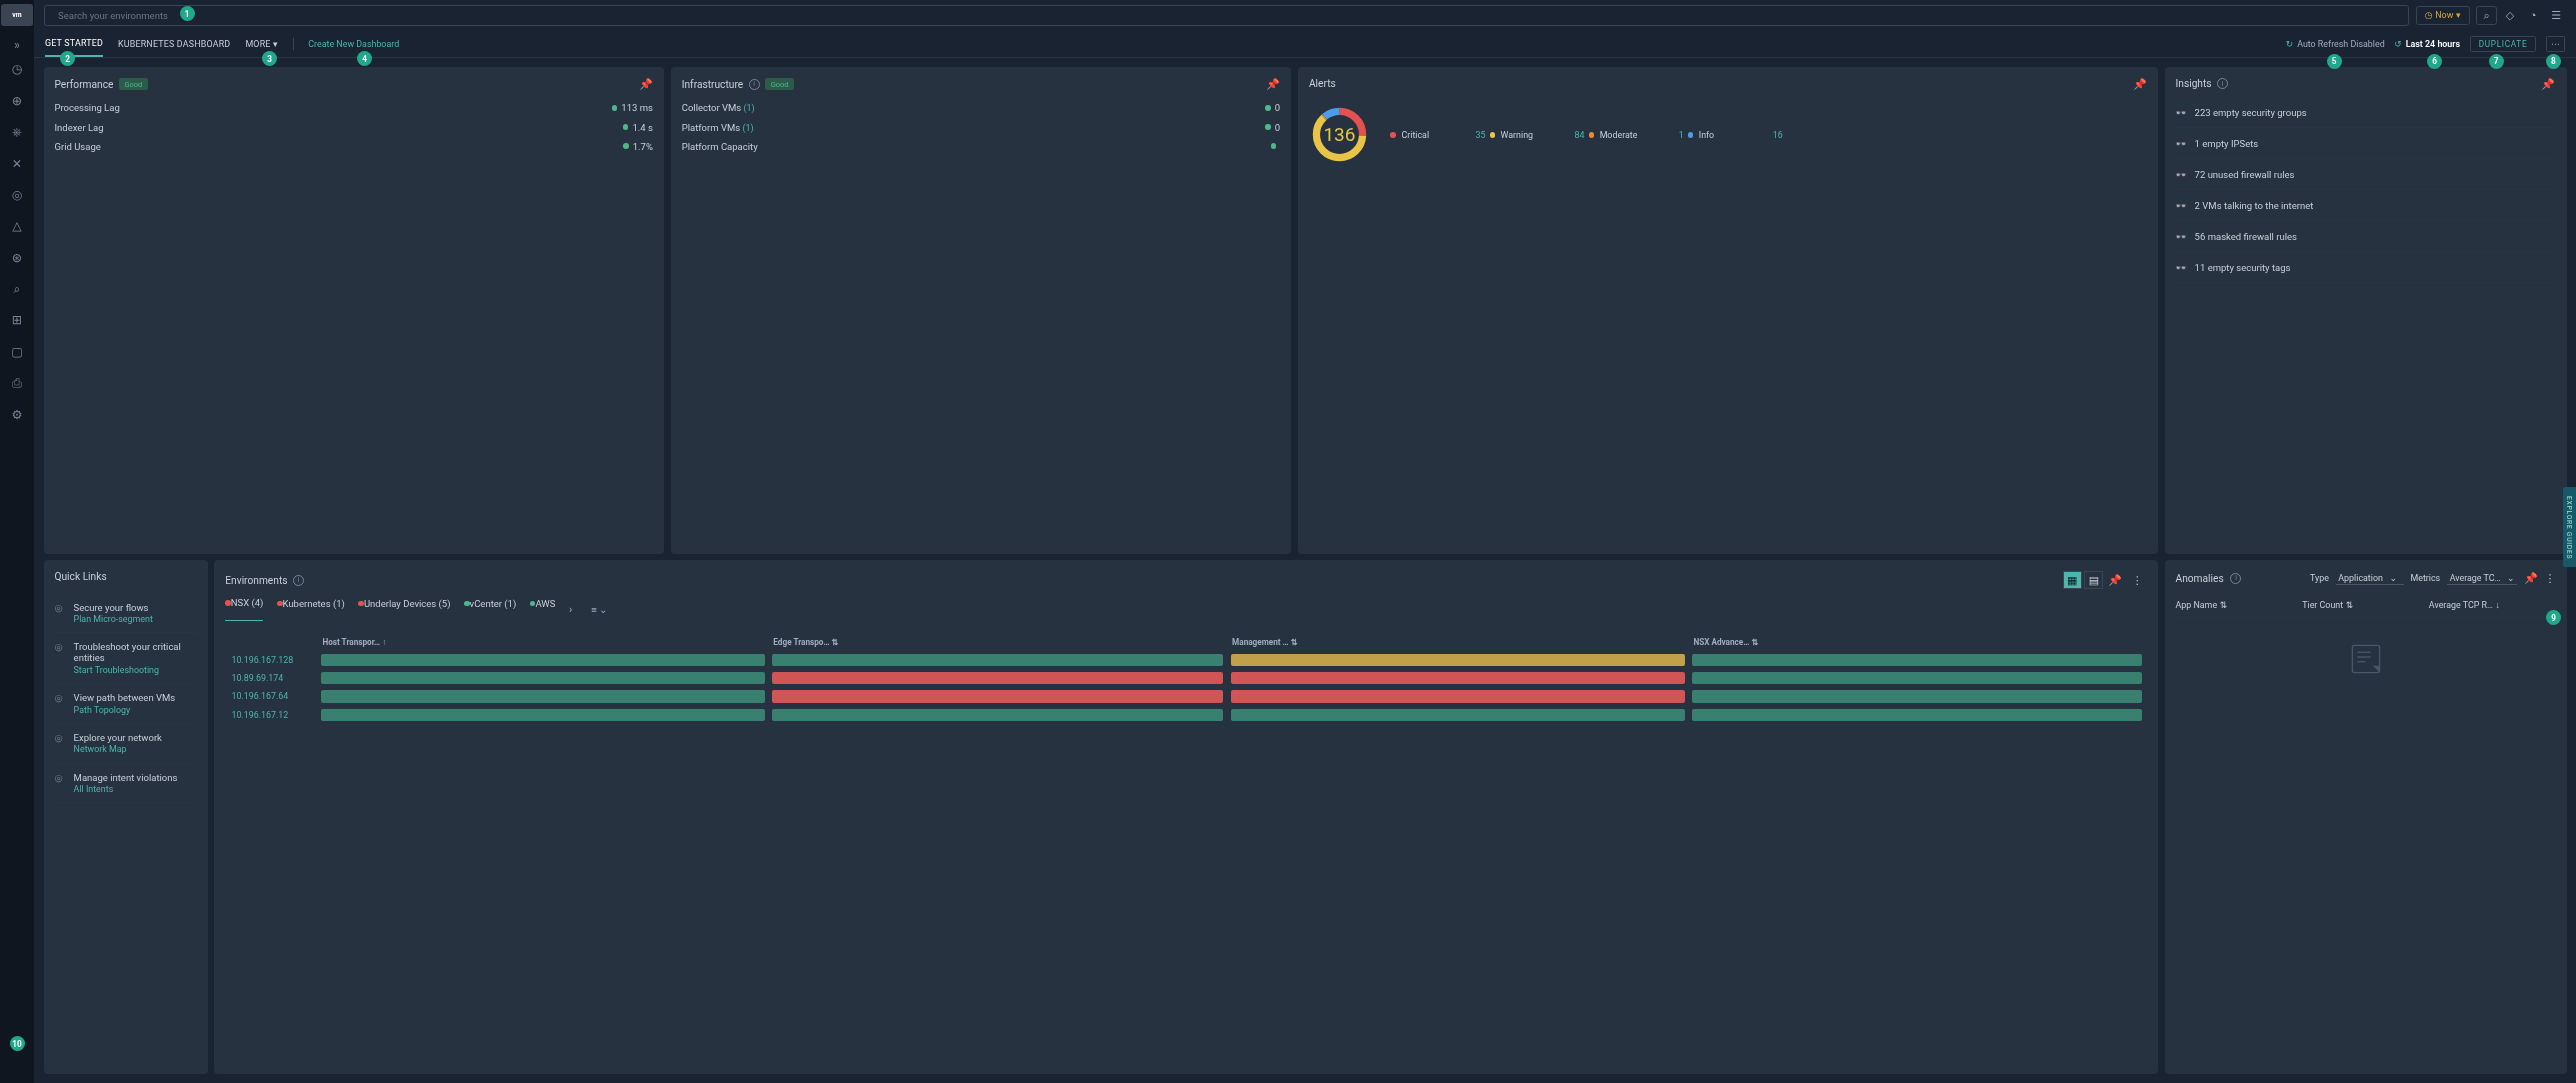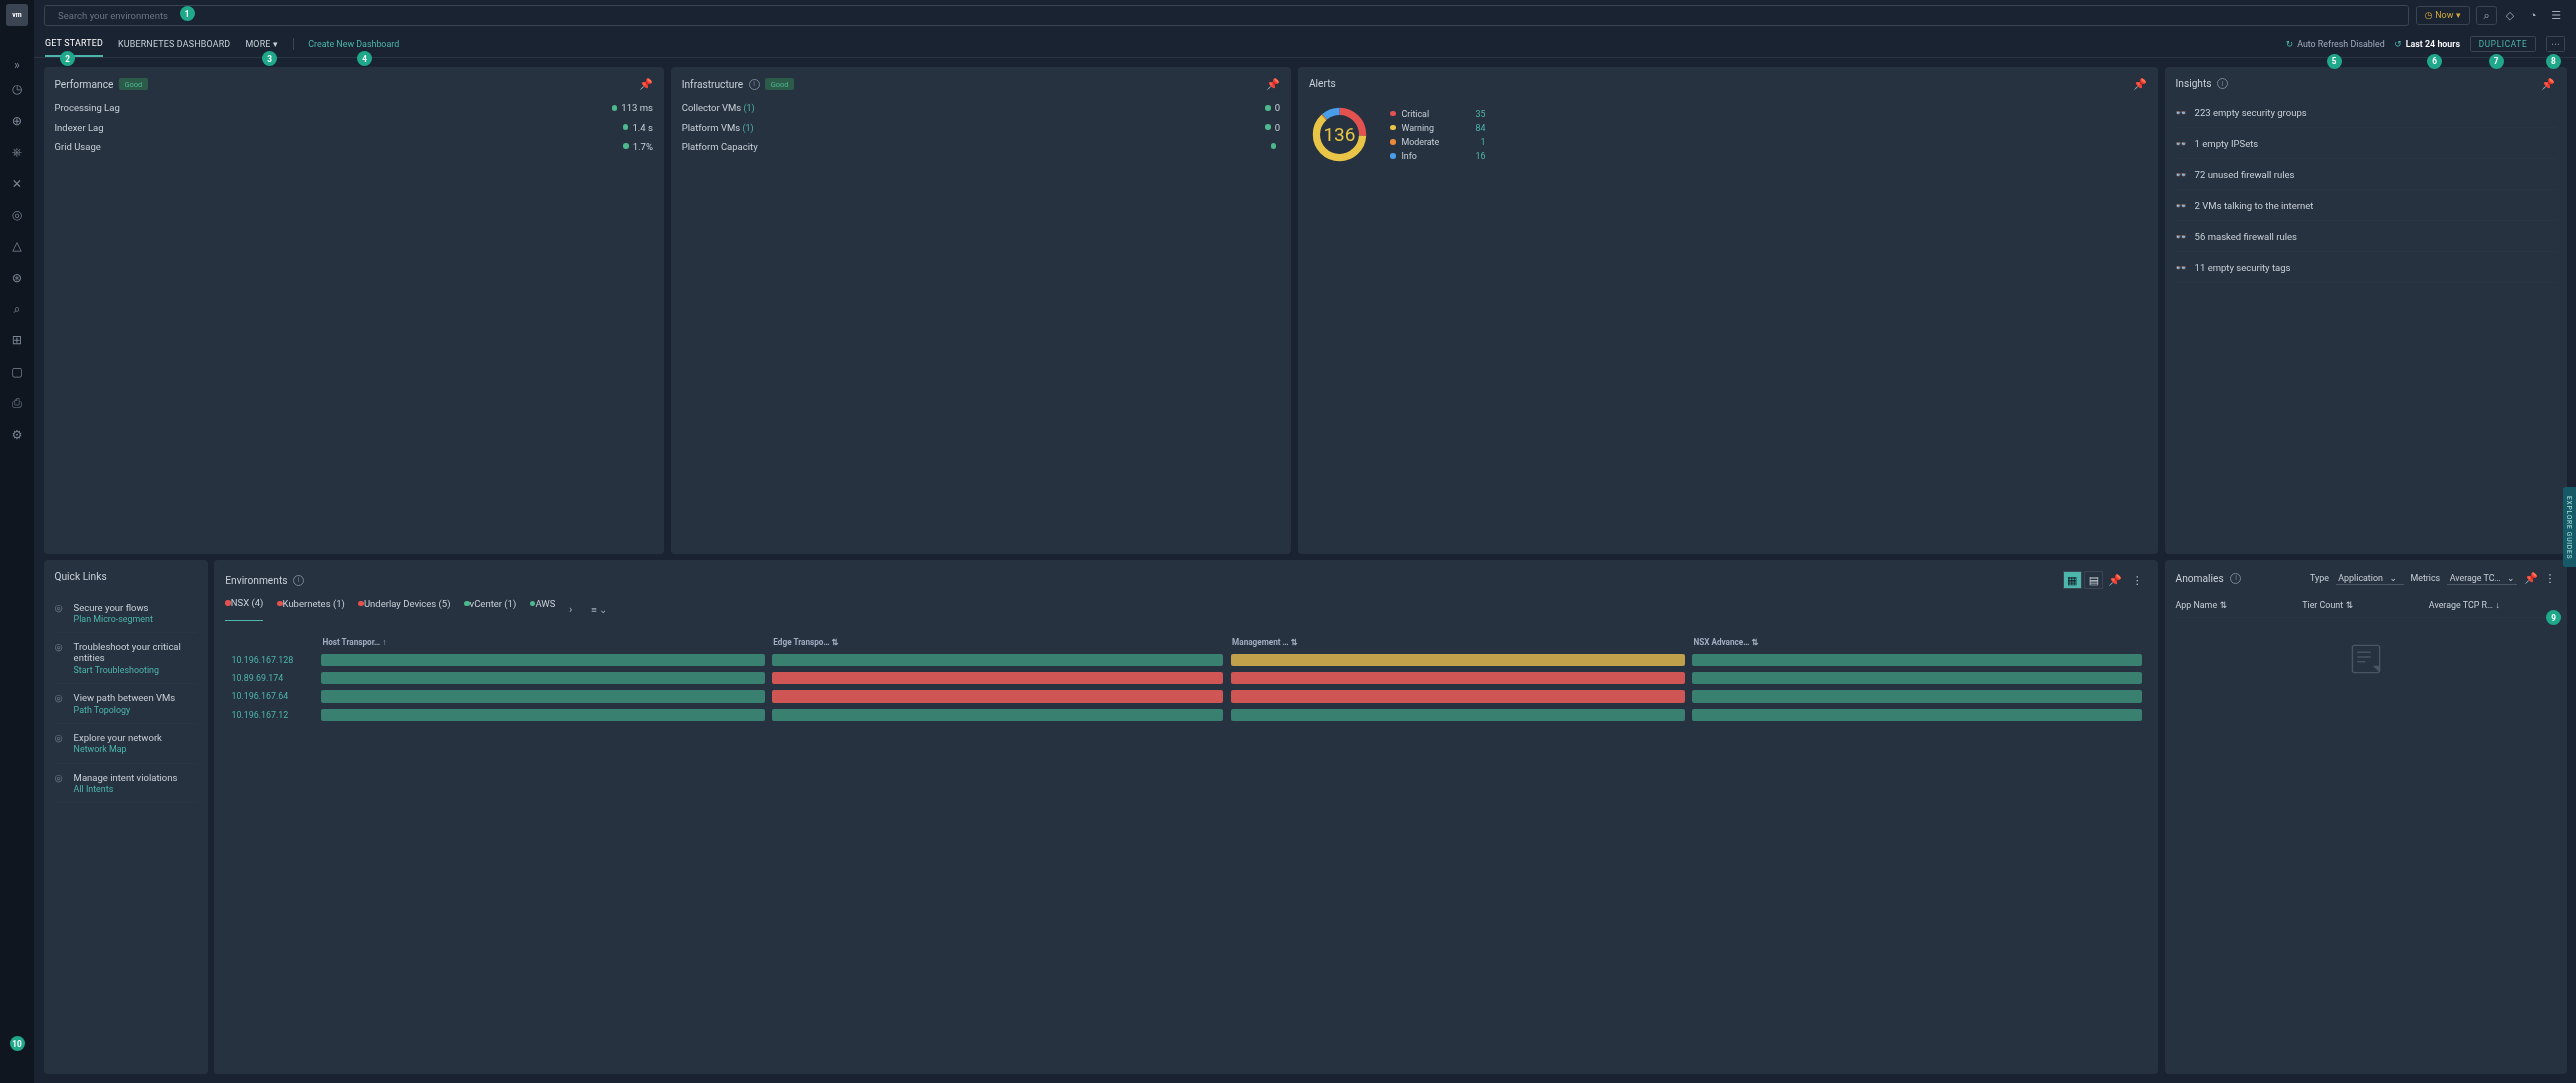--- a/index.html
+++ b/index.html
@@ -1,19 +1,19 @@
 <!DOCTYPE html>
 <html style="font-size:11px"><head>
 <meta charset="utf-8">
 <style>
 * { margin: 0; padding: 0; box-sizing: border-box; font-family: -apple-system, BlinkMacSystemFont, "Segoe UI", Roboto, sans-serif; }
 body { background: #1a2332; color: #c8d0d8; overflow: hidden; }
 .app { display: flex; height: 100vh; }
 .sidebar-left { width: 34px; background: #0f1620; display: flex; flex-direction: column; align-items: center; padding-top: 4.1px; }
-.logo { width: 22px; height: 22px; background: #3a4452; border-radius: 2.7px; display:flex; align-items:center; justify-content:center; font-size:6.8px; font-weight:bold; color:#fff; margin-bottom: 21px;}
+.logo { width: 32px; height: 22px; background: #3a4452; border-radius: 2.7px; display:flex; align-items:center; justify-content:center; font-size:6.8px; font-weight:bold; color:#fff; margin-bottom: 1px;}
 .sidebar-icons { display:flex; flex-direction:column; gap:15px; margin-top: 8.2px; }
 .sidebar-icon { width:16.4px; height:16.4px; display:flex; align-items:center; justify-content:center; color:#7a8696; cursor:pointer; font-size:12.3px; }
 .main { flex:1; display:flex; flex-direction:column; }
 .topbar { display:flex; align-items:center; padding: 4.8px 9.5px; gap:6.8px; }
 .search-wrap { flex:1; }
 .search { width:100%; background:transparent; border:0.7px solid #3a4452; border-radius:2.7px; padding:4.1px 13.6px; color:#a0acc0; font-size:9.5px; }
 .search::placeholder { color:#6a7482; }
 .now-btn { border:0.7px solid #3a4452; padding:3.4px 8.2px; border-radius:2.7px; font-size:8.9px; color:#d4a93a; display:flex; align-items:center; gap:2.7px; cursor:pointer;}
 .top-icons { display:flex; align-items:center; gap:2.7px; }
 .top-icon { width:20.5px; height:19px; border:0.7px solid #3a4452; border-radius:2.7px; display:flex; align-items:center; justify-content:center; cursor:pointer; color:#a0acc0;}
@@ -40,21 +40,21 @@
 .dot-green { background:#4db88c; }
 .dot-red { background:#e3524f; }
 .dot-yellow { background:#e8c547; }
 .dot-orange { background:#e88a3a; }
 .dot-blue { background:#4a9de8; }
 .info-i { width:11px; height:11px; border:0.7px solid #7a8696; border-radius:50%; display:inline-flex; align-items:center; justify-content:center; font-size:6.8px; color:#7a8696;}
 .alerts-body { display:flex; align-items:center; gap:20.5px; padding-top:6.8px;}
 .donut { position:relative; width:61px; height:61px;}
 .donut svg { transform: rotate(-90deg);}
 .donut-center { position:absolute; inset:0; display:flex; align-items:center; justify-content:center; font-size:19px; color:#e8c547;}
-.alert-legend { display:flex; flex-direction:column; gap:4.1px; font-size:8.9px;}
+.alert-legend { display:flex; flex-direction:row; gap:4.1px; font-size:8.9px;}
 .alert-legend-row { display:flex; align-items:center; gap:5.5px; width:95px;}
 .alert-legend-row .cnt { margin-left:auto; color:#4db6ac;}
 .quicklinks { grid-column:1; grid-row:2;}
 .ql-title { font-size:10.2px; margin-bottom:11px;}
 .ql-item { display:flex; gap:6.8px; padding:8.2px 0; border-bottom:0.7px solid #2a3442; font-size:9.5px;}
 .ql-icon { width:12.3px; height:12.3px; color:#7a8696; flex-shrink:0;}
 .ql-link { color:#4db6ac; font-size:8.9px; margin-top:1.4px; display:block; cursor:pointer;}
 .env-card { grid-column:2; grid-row:2;}
 .env-header { display:flex; align-items:center; margin-bottom:8.2px;justify-content:space-between;}
 .view-toggle { margin-left:auto; display:flex; gap:2.7px; align-items:center;}

